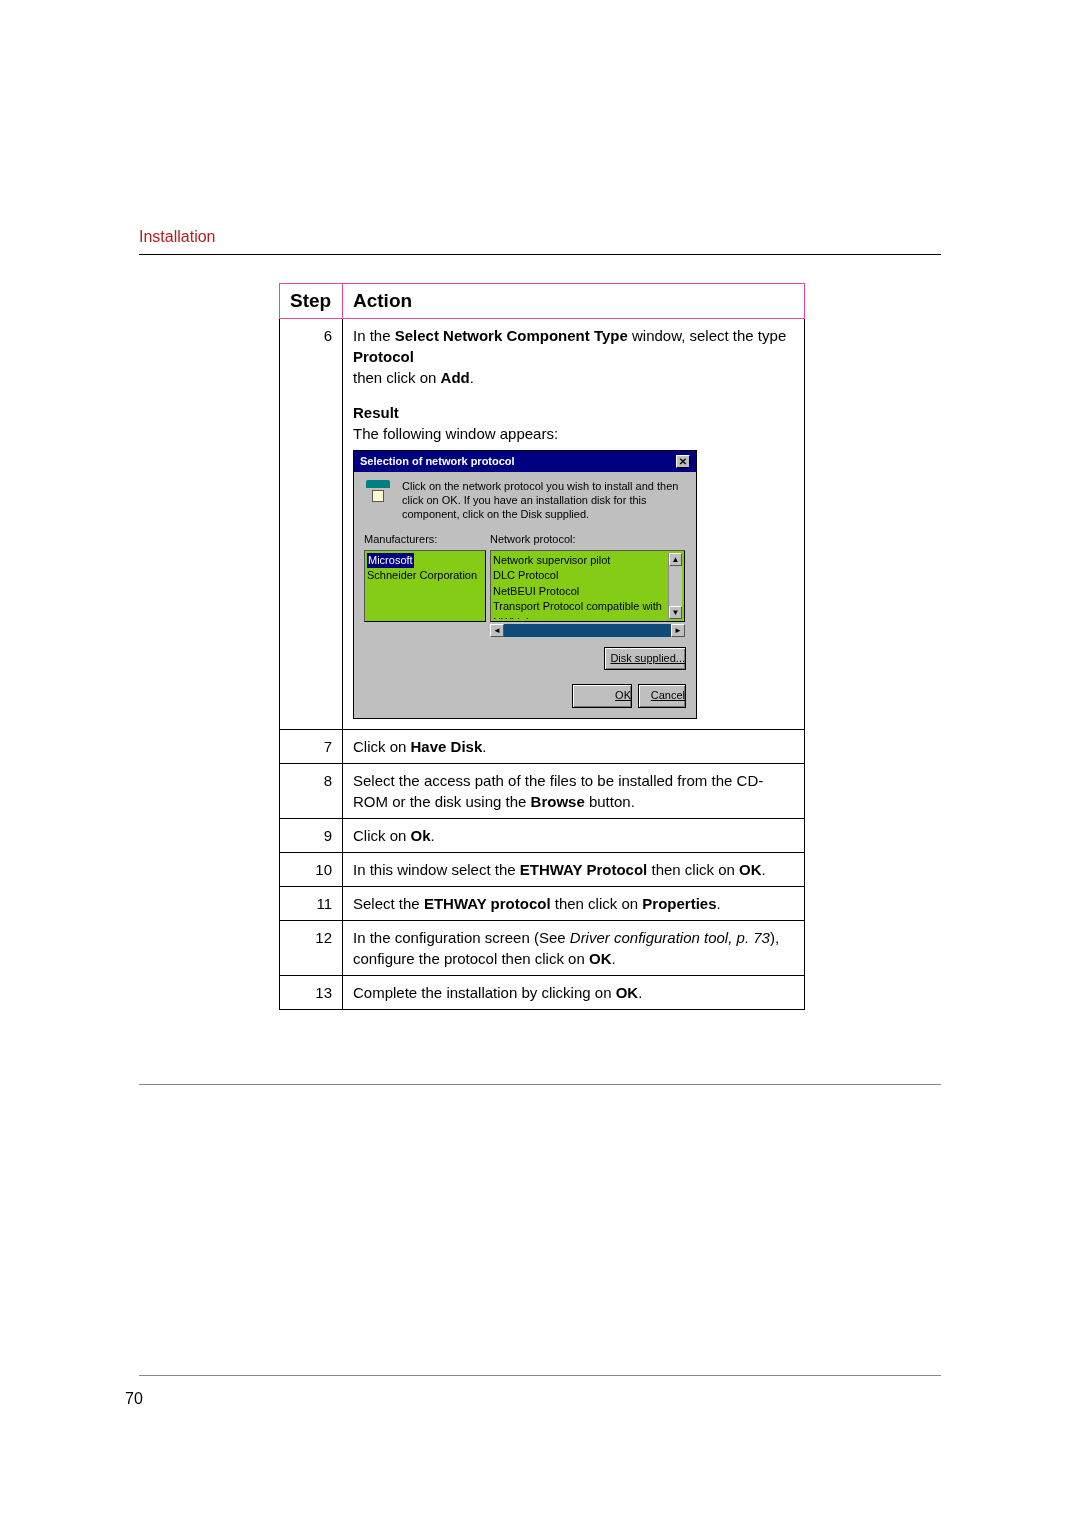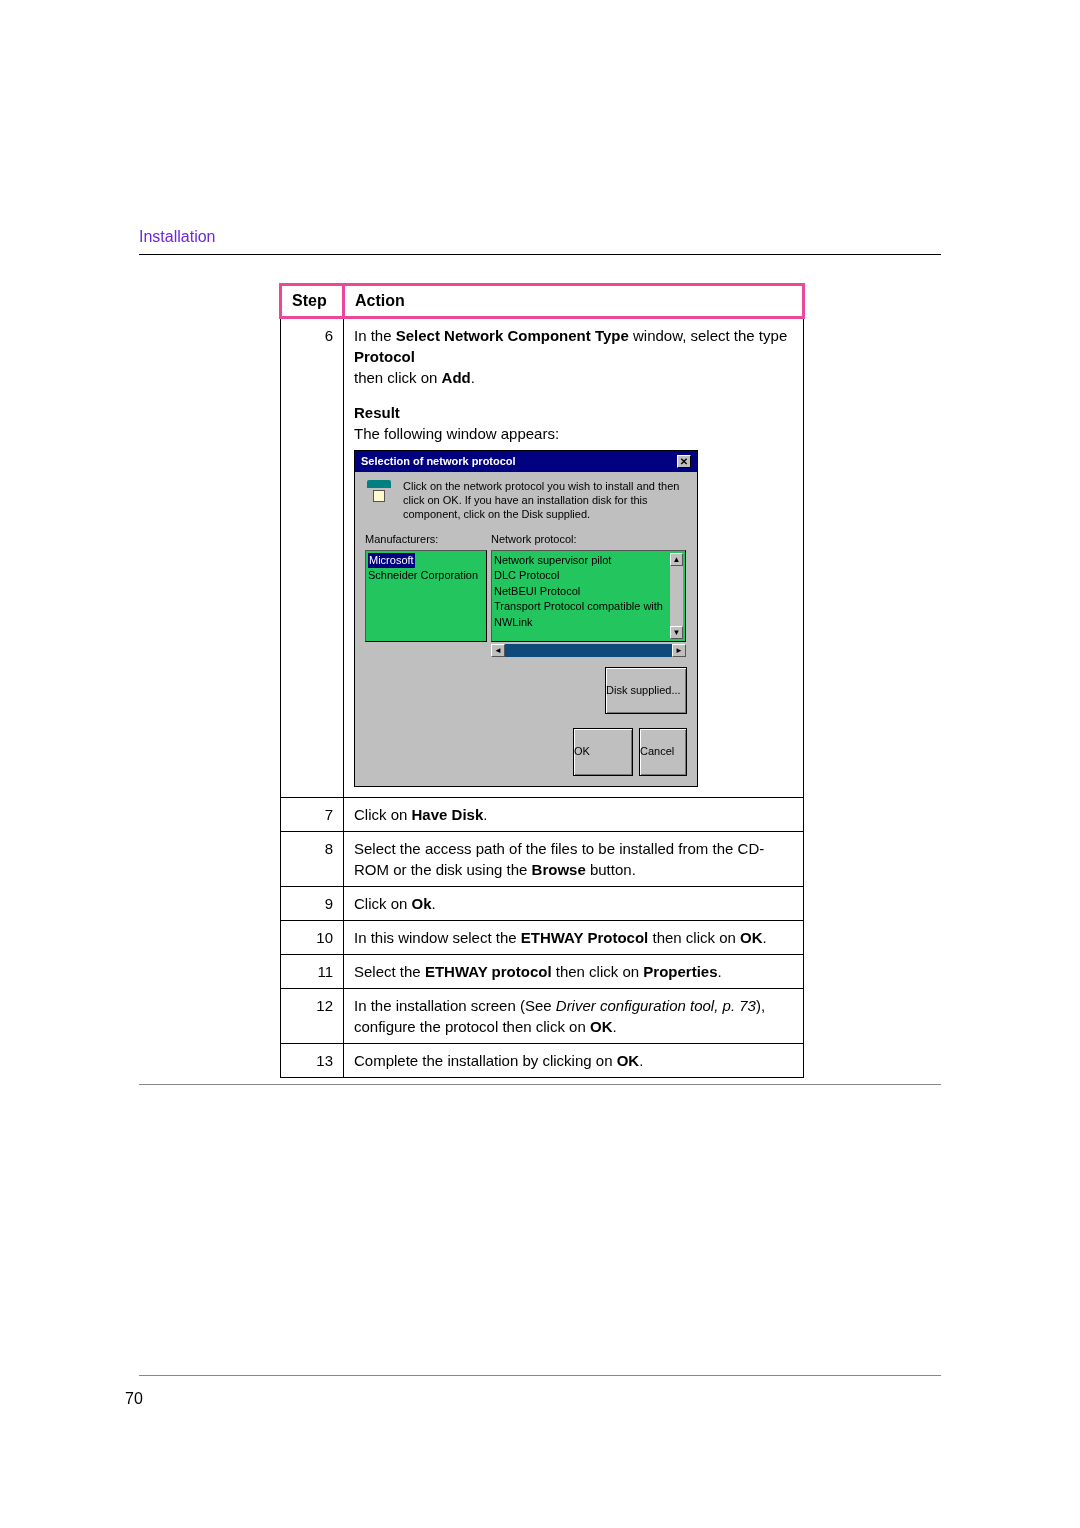--- a/index.html
+++ b/index.html
@@ -9,38 +9,38 @@
       background: #fff;
       font-family: Arial, Helvetica, sans-serif;
       position: relative;
       color: #000;
     }
     .page {
       padding: 228px 139px 0 139px;
     }
     .header-section {
       font-size: 16px;
-      color: #6d28d9;
+      color: #b91c1c;
       margin-bottom: 8px;
     }
     .header-rule {
       border: none;
       border-top: 1px solid #000;
       margin-bottom: 28px;
     }
     .content-table {
       border-collapse: collapse;
       width: 526px;
       margin-left: 140px;
     }
     .content-table th {
-      border: 3px solid #ec4899;
+      border: 1px solid #ec4899;
       padding: 6px 10px;
       text-align: left;
-      font-size: 16px;
+      font-size: 19px;
       font-weight: bold;
       vertical-align: top;
     }
     .content-table td {
       border: 1px solid #000;
       padding: 6px 10px;
       font-size: 15px;
       vertical-align: top;
       line-height: 1.4;
     }
@@ -122,27 +122,27 @@
       display: flex;
       font-size: 11px;
       margin-bottom: 3px;
     }
     .labels-row .lbl1 { width: 126px; }
     .lists-row {
       display: flex;
       gap: 4px;
     }
     .listbox {
-      background: #22c55e;
+      background: #84cc16;
       border: 1px solid #000;
       border-top-color: #555;
       border-left-color: #555;
       font-size: 11px;
       padding: 2px;
-      height: 92px;
+      height: 72px;
       position: relative;
     }
     .listbox.left { width: 122px; }
     .listbox.right { width: 195px; display: flex; }
     .list-content { flex: 1; overflow: hidden; }
     .scrollbar-v {
       width: 14px;
       background: #c0c0c0;
       display: flex;
       flex-direction: column;
@@ -170,24 +170,25 @@
       display: flex;
       justify-content: flex-end;
       margin-top: 14px;
       gap: 6px;
     }
     .btn-row.first { margin-top: 10px; }
     .win-btn {
       background: #bfbfbf;
       border: 1px solid #000;
       font-size: 11px;
-      padding: 15px 0;
+      padding: 3px 0;
       width: 82px;
-      text-align: left;
+      text-align: right;
       box-shadow: inset 1px 1px 0 #fff, inset -1px -1px 0 #777;
+      text-decoration: underline;
     }
     .win-btn.ok { width: 60px; }
     .win-btn.cancel { width: 48px; }
     .footer-rule {
       border: none;
       border-top: 1px solid #888;
       position: absolute;
       left: 139px;
       right: 139px;
       top: 1084px;
@@ -324,21 +325,21 @@
       <tr>
         <td class="step-col">10</td>
         <td><span>In this window select the </span><b>ETHWAY Protocol</b><span> then click on </span><b>OK</b><span>.</span></td>
       </tr>
       <tr>
         <td class="step-col">11</td>
         <td><span>Select the </span><b>ETHWAY protocol</b><span> then click on </span><b>Properties</b><span>.</span></td>
       </tr>
       <tr>
         <td class="step-col">12</td>
-        <td><span>In the installation screen (See </span><i>Driver configuration tool, p. 73</i><span>), configure the protocol then click on </span><b>OK</b><span>.</span></td>
+        <td><span>In the configuration screen (See </span><i>Driver configuration tool, p. 73</i><span>), configure the protocol then click on </span><b>OK</b><span>.</span></td>
       </tr>
       <tr>
         <td class="step-col">13</td>
         <td><span>Complete the installation by clicking on </span><b>OK</b><span>.</span></td>
       </tr>
     </tbody>
   </table>
 </div>
 
 <hr class="footer-rule">

